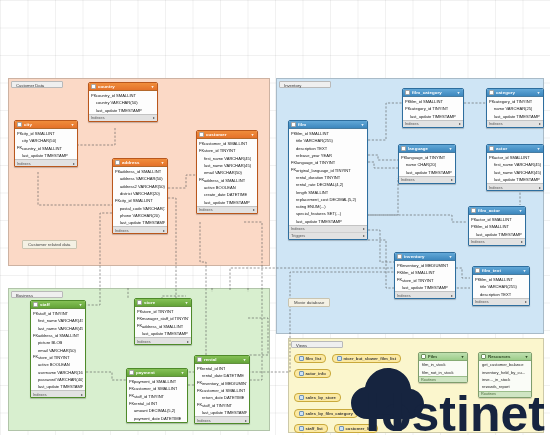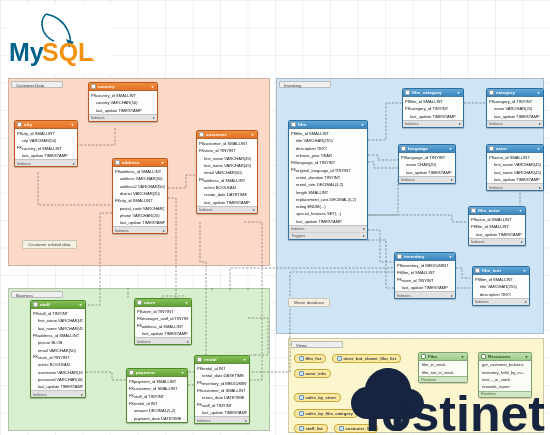--- a/index.html
+++ b/index.html
@@ -852,26 +852,14 @@
   </div>
 
   <svg id="hostinet" viewBox="0 0 225 78">
     <g fill="#16243f">
       <path d="M44 62c-9 0-16-7-16-16 0-8 6-15 14-16 2-11 12-19 23-19 12 0 22 9 23 21 7 1 13 7 13 15 0 8-7 15-15 15z"></path>
     </g>
     <text x="58" y="74" font-family="Liberation Sans, sans-serif" font-size="50" font-weight="bold" fill="#16243f">ostinet</text>
     <text x="42" y="74" font-family="Liberation Sans, sans-serif" font-size="56" font-weight="bold" fill="#16243f">H</text>
   </svg>
 
-  <div id="logo">
-    <svg viewBox="0 0 108 70" width="108" height="70">
-      <g fill="none" stroke="#00618a" stroke-width="1.6">
-        <path d="M40 10 c10 2 18 8 22 17 3 7 3 12 1 16"></path>
-        <path d="M63 43 l-3 -8 l8 3 z" fill="#00618a" stroke="none"></path>
-        <path d="M40 10 c-4 4 -5 10 -3 16 2 5 6 9 11 11"></path>
-      </g>
-      <text x="3" y="57" font-family="Liberation Sans, sans-serif" font-size="25" font-weight="bold" fill="#00618a">My</text>
-      <text x="36" y="57" font-family="Liberation Sans, sans-serif" font-size="25" font-weight="bold" fill="#f29111">SQL</text>
-      <text x="86" y="57" font-family="Liberation Sans, sans-serif" font-size="12" fill="#f29111">.</text>
-    </svg>
-  </div>
 
 </div>
 
 </body></html>

